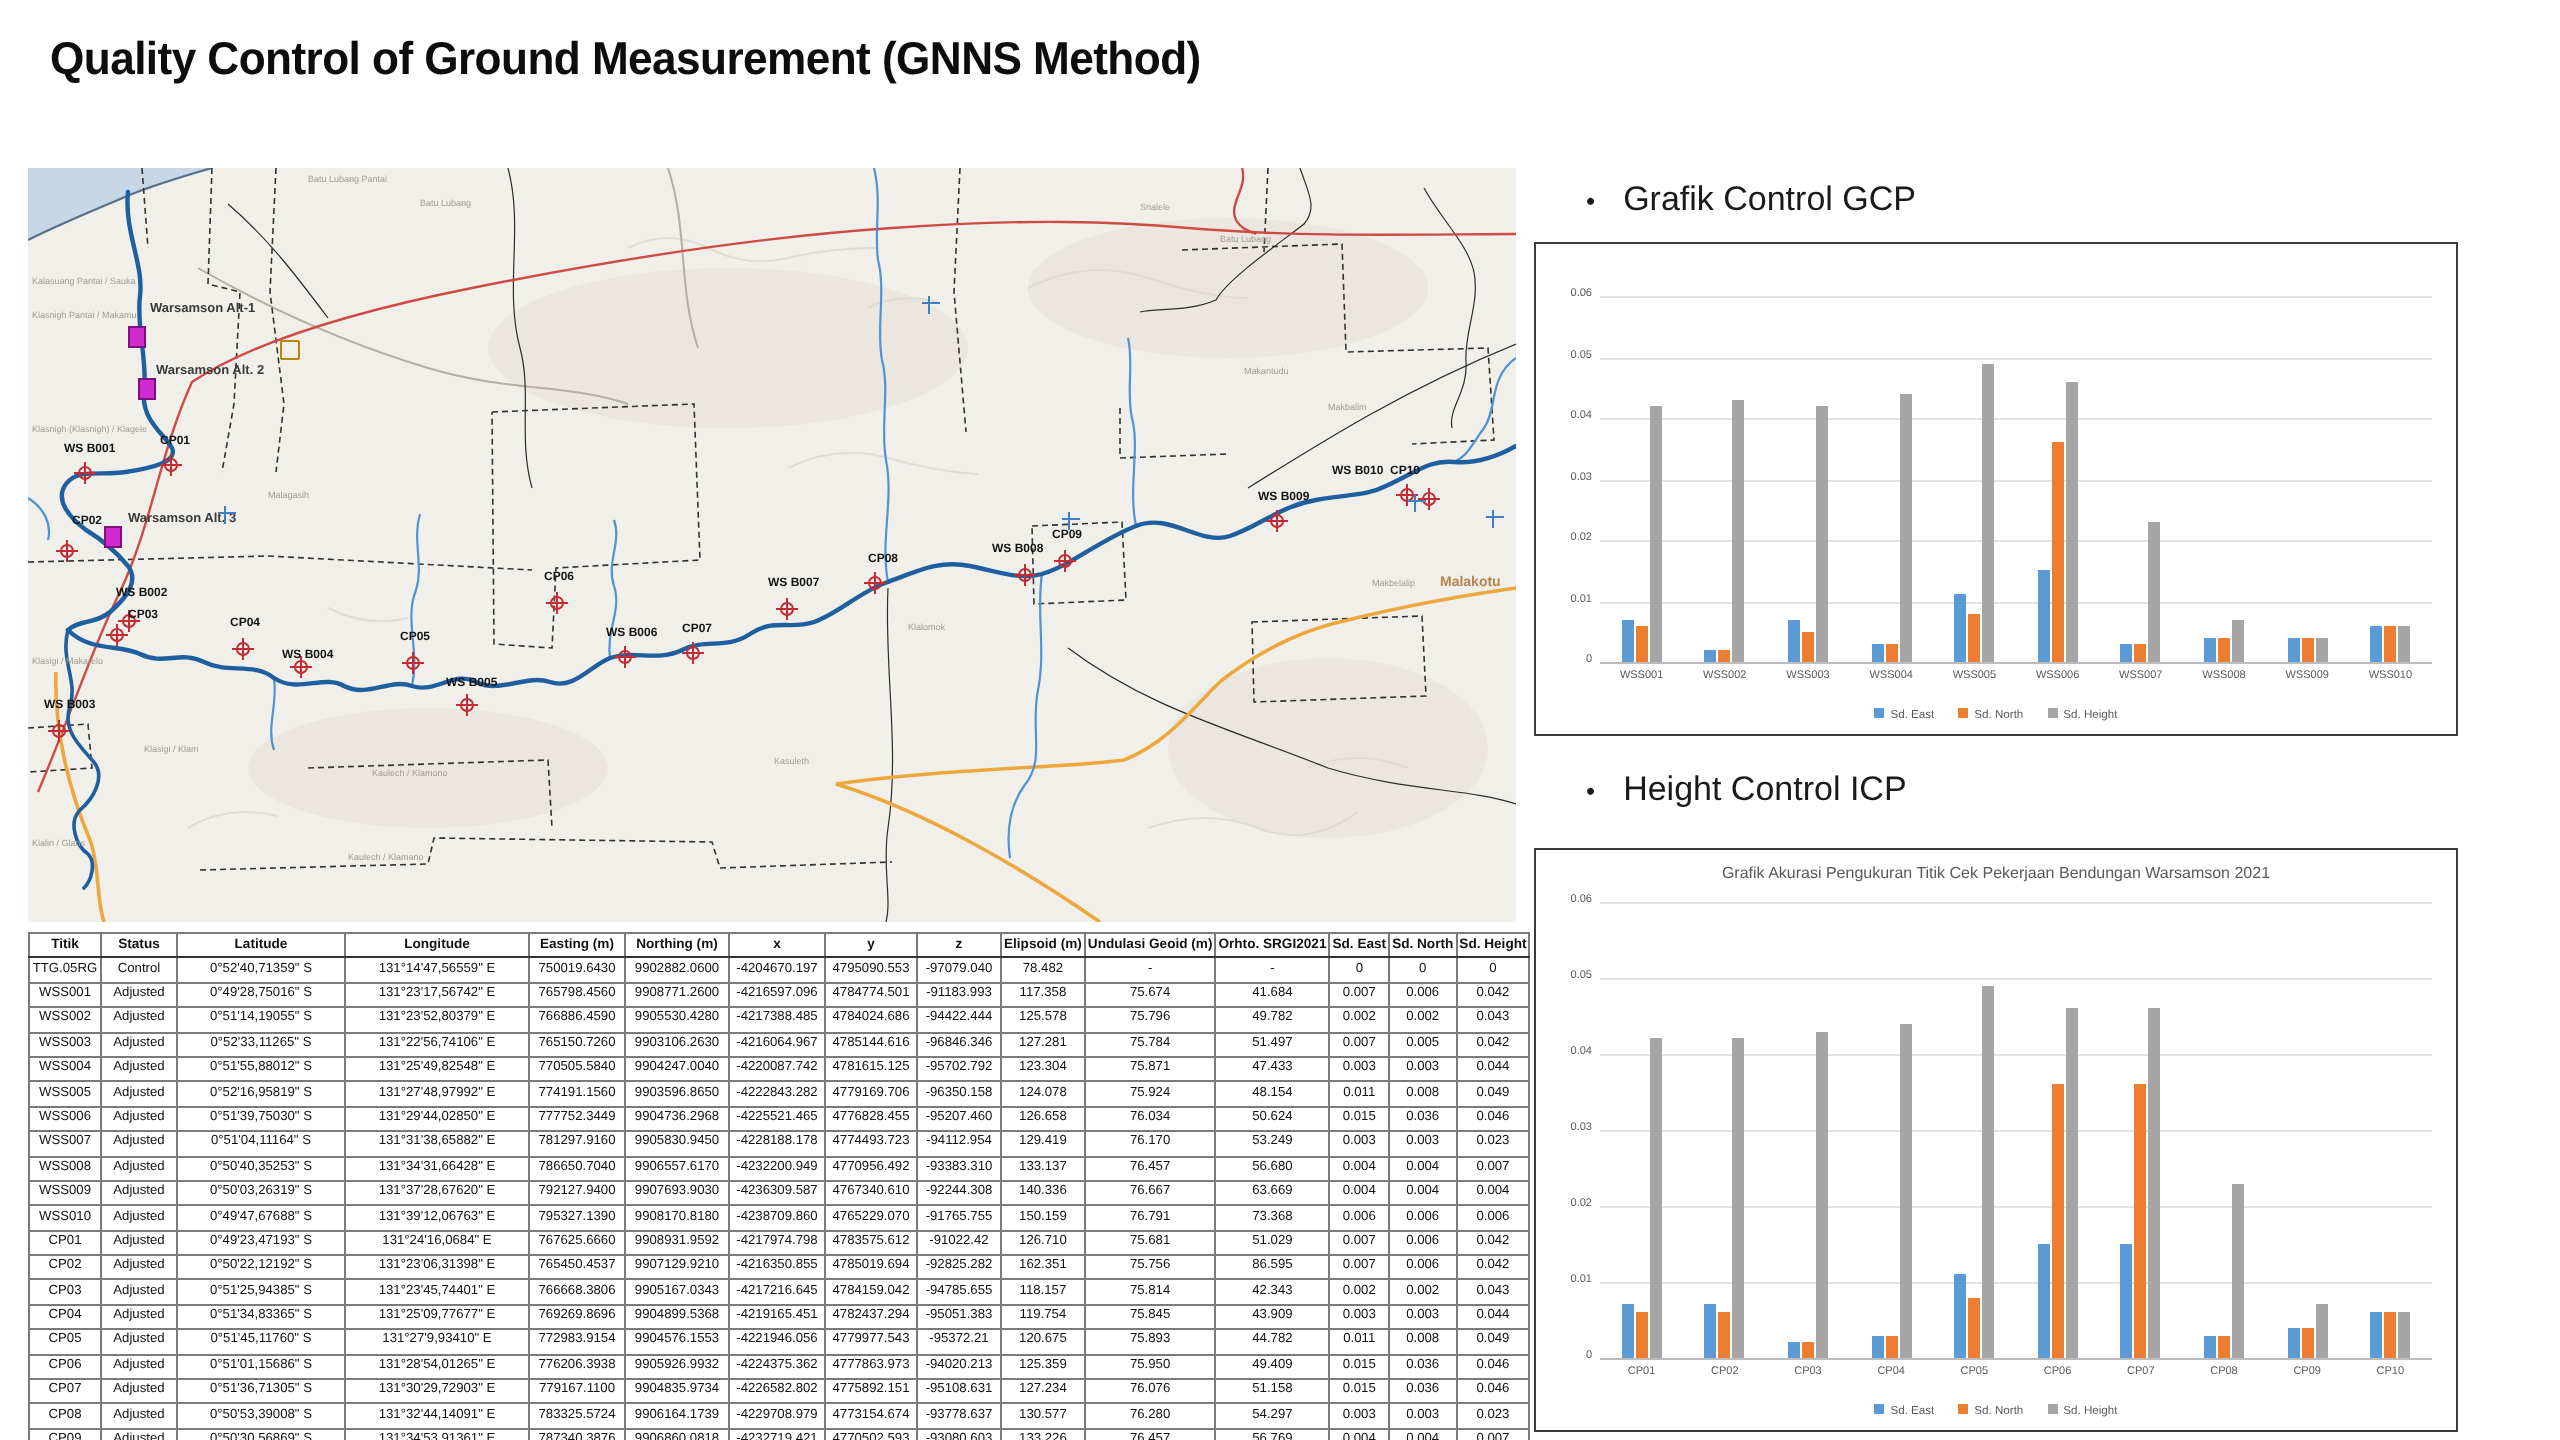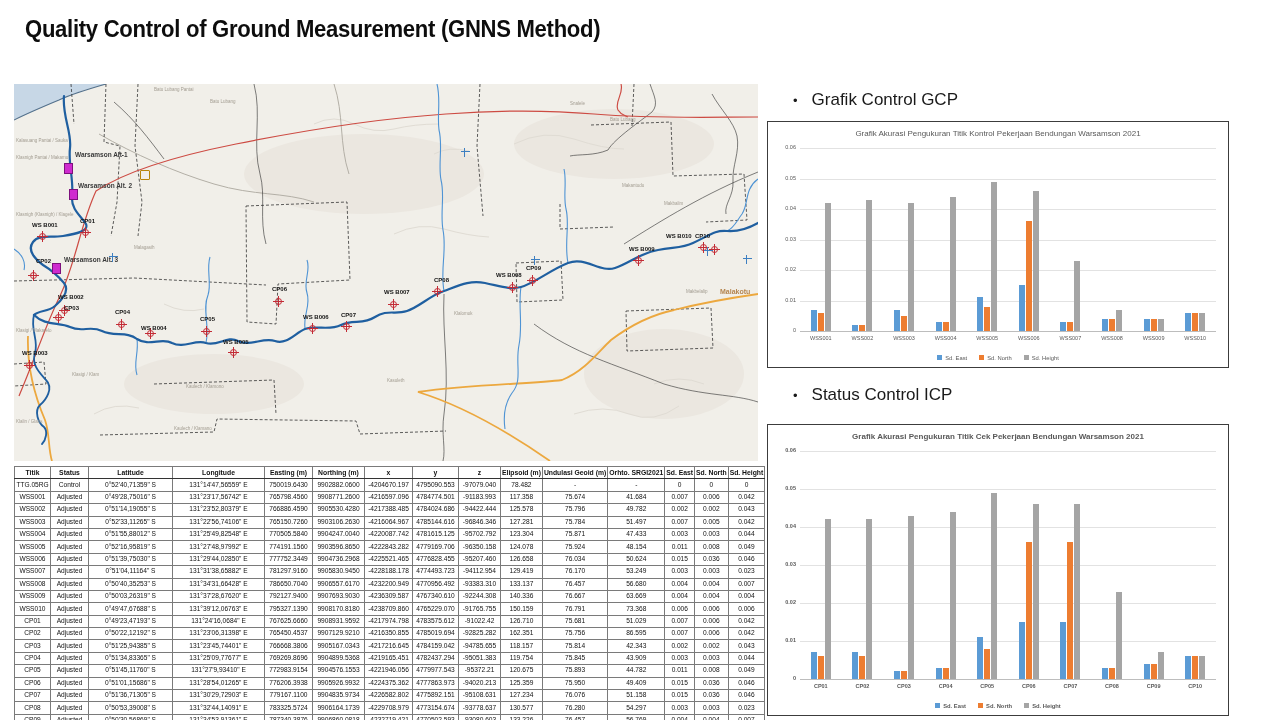--- a/index.html
+++ b/index.html
@@ -593,21 +593,20 @@
           <td>0.007</td>
         </tr>
       </tbody>
     </table>
 
   <div class="bullet" style="left:793px;top:90px;">
     <span class="dot">•</span>
     <span class="txt">Grafik Control GCP</span>
   </div>
   <div class="chart" id="chart-gcp" style="left:767px;top:121px;width:460px;height:245px;">
-      <div class="c-title">Grafik Akurasi Pengukuran Titik Kontrol Pekerjaan Bendungan Warsamson 2021</div>
       <div class="plot" style="left: 32px; top: 26px; width: 416px; height: 183px;">
         <div class="grid" style="top: 152.5px;"></div>
         <div class="grid" style="top: 122px;"></div>
         <div class="grid" style="top: 91.5px;"></div>
         <div class="grid" style="top: 61px;"></div>
         <div class="grid" style="top: 30.5px;"></div>
         <div class="grid" style="top: -2.84217e-14px;"></div>
         <div class="base" style="top: 183px;"></div>
         <div class="bar" style="left: 11px; top: 162px; width: 6px; height: 21px; background: rgb(91, 155, 213);"></div>
         <div class="bar" style="left: 18px; top: 165px; width: 6px; height: 18px; background: rgb(237, 125, 49);"></div>
@@ -659,23 +658,23 @@
       <div class="ytick" style="left: 2px; top: 23px; position: absolute;">0.06</div>
       <div class="legend" style="bottom: 6px;">
         <span><span class="sw" style="background: rgb(91, 155, 213);"></span>Sd. East</span>
         <span><span class="sw" style="background: rgb(237, 125, 49);"></span>Sd. North</span>
         <span><span class="sw" style="background: rgb(165, 165, 165);"></span>Sd. Height</span>
       </div>
     </div>
 
   <div class="bullet" style="left:793px;top:385px;">
     <span class="dot">•</span>
-    <span class="txt">Status Control ICP</span>
+    <span class="txt">Height Control ICP</span>
   </div>
-  <div class="chart" id="chart-icp" style="left:767px;top:424px;width:460px;height:290px;font-weight:bold;">
+  <div class="chart" id="chart-icp" style="left:767px;top:424px;width:460px;height:290px;">
       <div class="c-title">Grafik Akurasi Pengukuran Titik Cek Pekerjaan Bendungan Warsamson 2021</div>
       <div class="plot" style="left: 32px; top: 26px; width: 416px; height: 228px;">
         <div class="grid" style="top: 190px;"></div>
         <div class="grid" style="top: 152px;"></div>
         <div class="grid" style="top: 114px;"></div>
         <div class="grid" style="top: 76px;"></div>
         <div class="grid" style="top: 38px;"></div>
         <div class="grid" style="top: -5.68434e-14px;"></div>
         <div class="base" style="top: 228px;"></div>
         <div class="bar" style="left: 11px; top: 201px; width: 6px; height: 27px; background: rgb(91, 155, 213);"></div>

